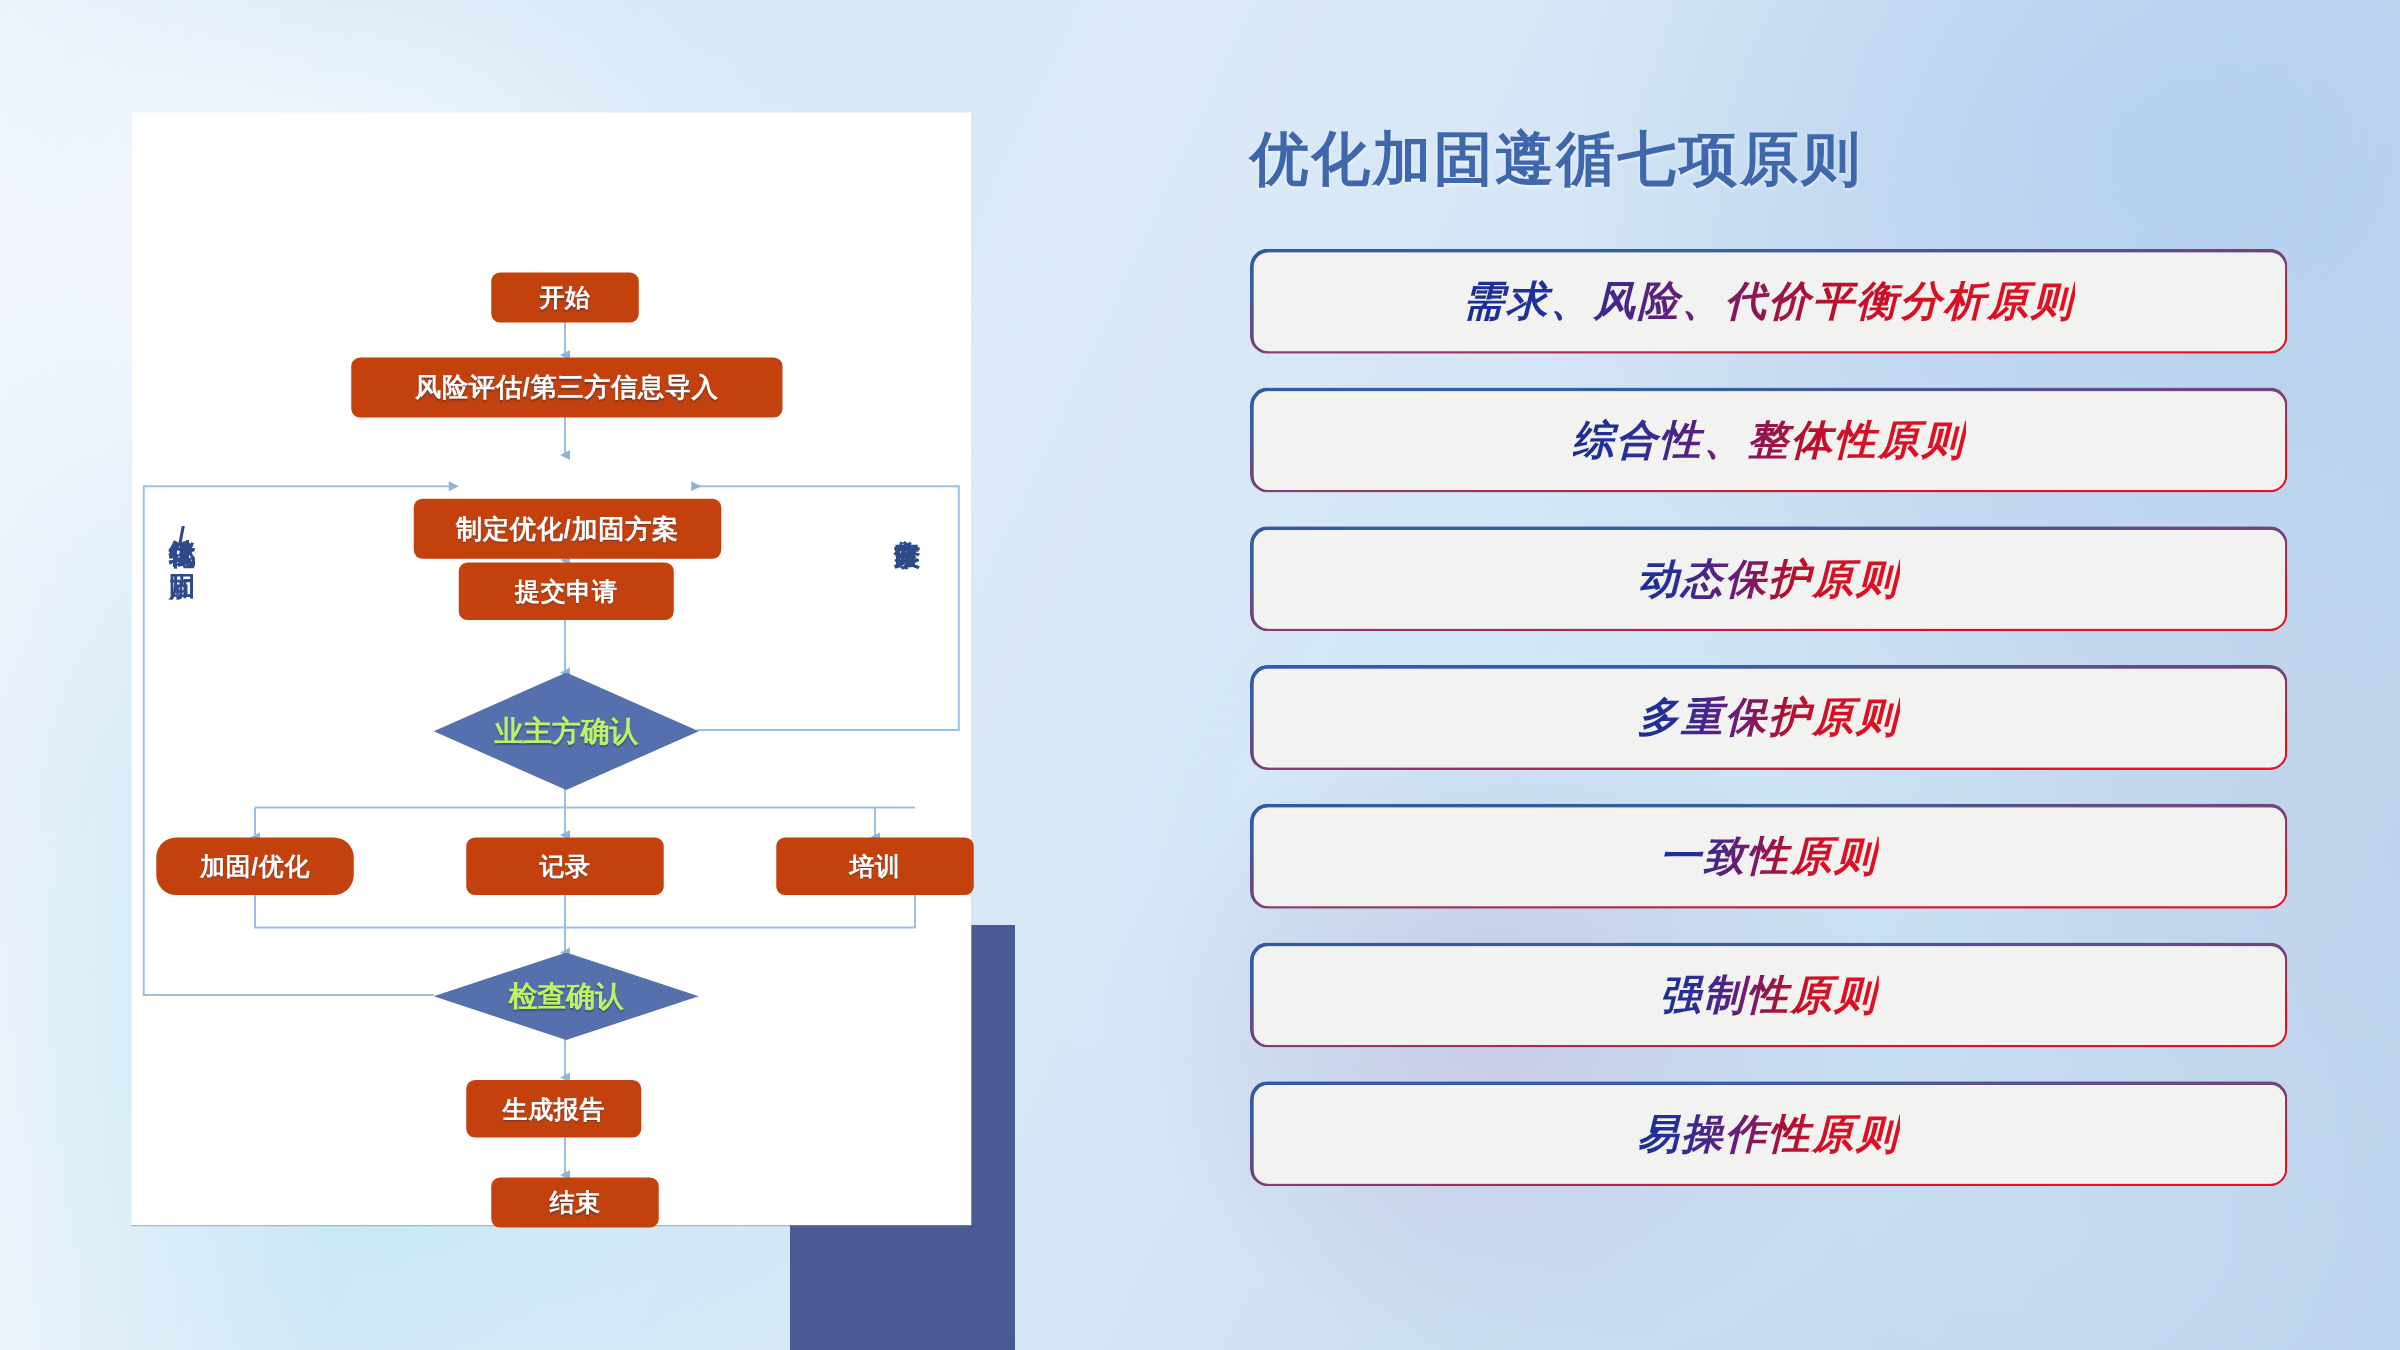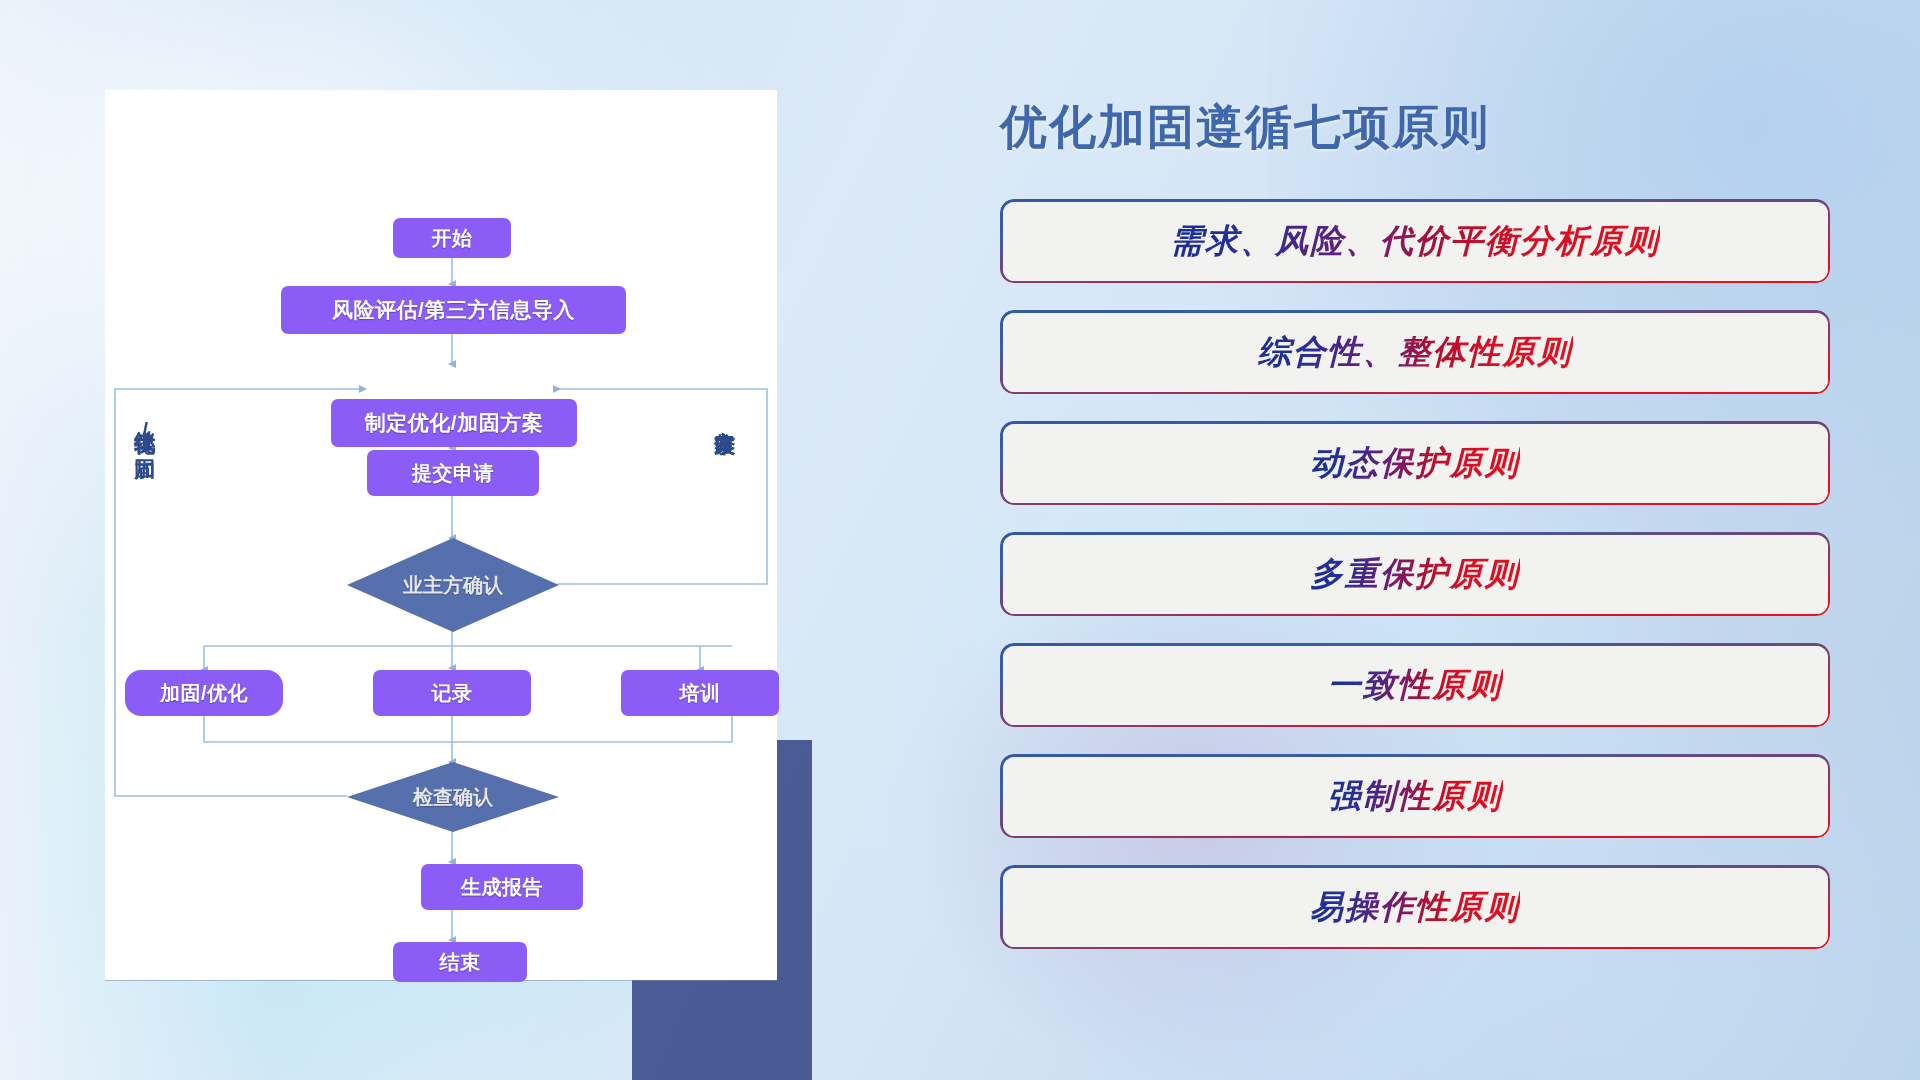--- a/index.html
+++ b/index.html
@@ -30,27 +30,27 @@
 
   
   #flow-wrap{position:absolute;left:105px;top:90px;width:680px;height:890px;z-index:2;}
   #flow-shadow{position:absolute;left:527px;top:650px;width:180px;height:340px;
     background:#3e4e8c;opacity:.92;}
   #flow-card{position:absolute;left:0;top:0;width:672px;height:890px;background:#ffffff;
     box-shadow:0 1px 0 rgba(120,140,175,.55);}
   #flow-svg{position:absolute;left:0;top:0;}
 
   .node{position:absolute;box-sizing:border-box;display:flex;align-items:center;justify-content:center;
-    background:#8b5cf6;color:#ffffff;border-radius:7px;font-weight:bold;letter-spacing:.5px;
+    background:#c2410c;color:#ffffff;border-radius:7px;font-weight:bold;letter-spacing:.5px;
     text-shadow:0 1px 1px rgba(30,45,90,.45);}
   .node.sm{font-size:20px;}
   .node.md{font-size:21px;}
 
   .diamond{position:absolute;display:flex;align-items:center;justify-content:center;
-    color:#e5e5e5;font-weight:bold;font-size:20px;text-shadow:0 1px 1px rgba(30,45,90,.45);
+    color:#bef264;font-weight:bold;font-size:23px;text-shadow:0 1px 1px rgba(30,45,90,.45);
     background:#5570ad;clip-path:polygon(50% 0,100% 50%,50% 100%,0 50%);}
 
   .vlabel{position:absolute;color:#2d4a8a;font-weight:bold;font-size:21px;line-height:1.08;
     writing-mode:vertical-rl;text-orientation:upright;letter-spacing:1px;white-space:pre-line;}
 
   
   #right{position:absolute;left:1000px;top:96px;width:830px;z-index:2;}
   #right-title{font-size:47px;font-weight:bold;color:#3f67ab;letter-spacing:2px;
     text-align:left;margin:0 0 40px 0;text-shadow:0 2px 3px rgba(255,255,255,.55);}
   .pcard{position:relative;height:84px;margin-bottom:27px;box-sizing:border-box;
@@ -137,21 +137,21 @@
     <div class="diamond" style="left:242px;top:448px;width:212px;height:94px;">业主方确认</div>
 
     <div class="node sm" style="left:20px;top:580px;width:158px;height:46px;border-radius:16px;">加固/优化</div>
 
     <div class="node sm" style="left:268px;top:580px;width:158px;height:46px;">记录</div>
 
     <div class="node sm" style="left:516px;top:580px;width:158px;height:46px;">培训</div>
 
     <div class="diamond" style="left:242px;top:672px;width:212px;height:70px;">检查确认</div>
 
-    <div class="node sm" style="left:268px;top:774px;width:162px;height:46px;margin-left:48px;">生成报告</div>
+    <div class="node sm" style="left:268px;top:774px;width:140px;height:46px;">生成报告</div>
 
     <div class="node sm" style="left:288px;top:852px;width:134px;height:40px;">结束</div>
 
     <div class="vlabel" style="left:28px;top:324px;">继续优化/加固</div>
 
     <div class="vlabel" style="left:608px;top:324px;">方案修改</div>
 
   </div>
 </div>
 

